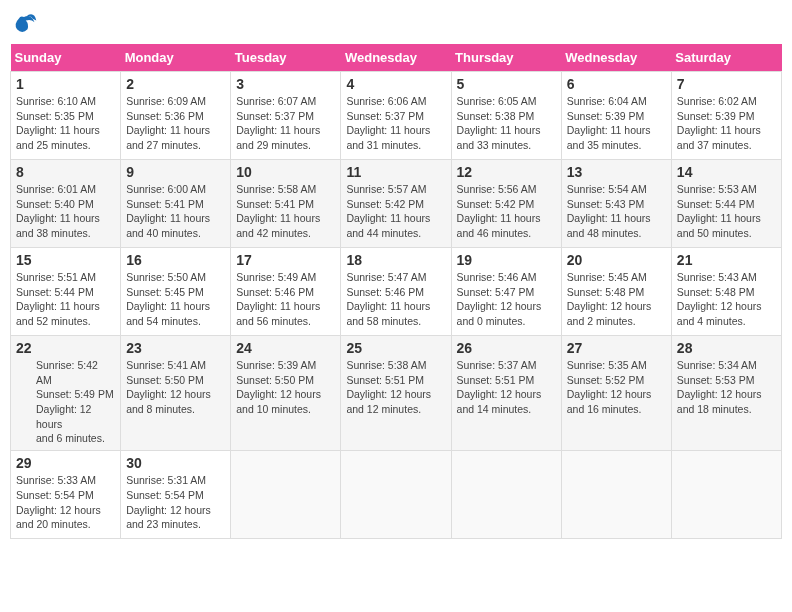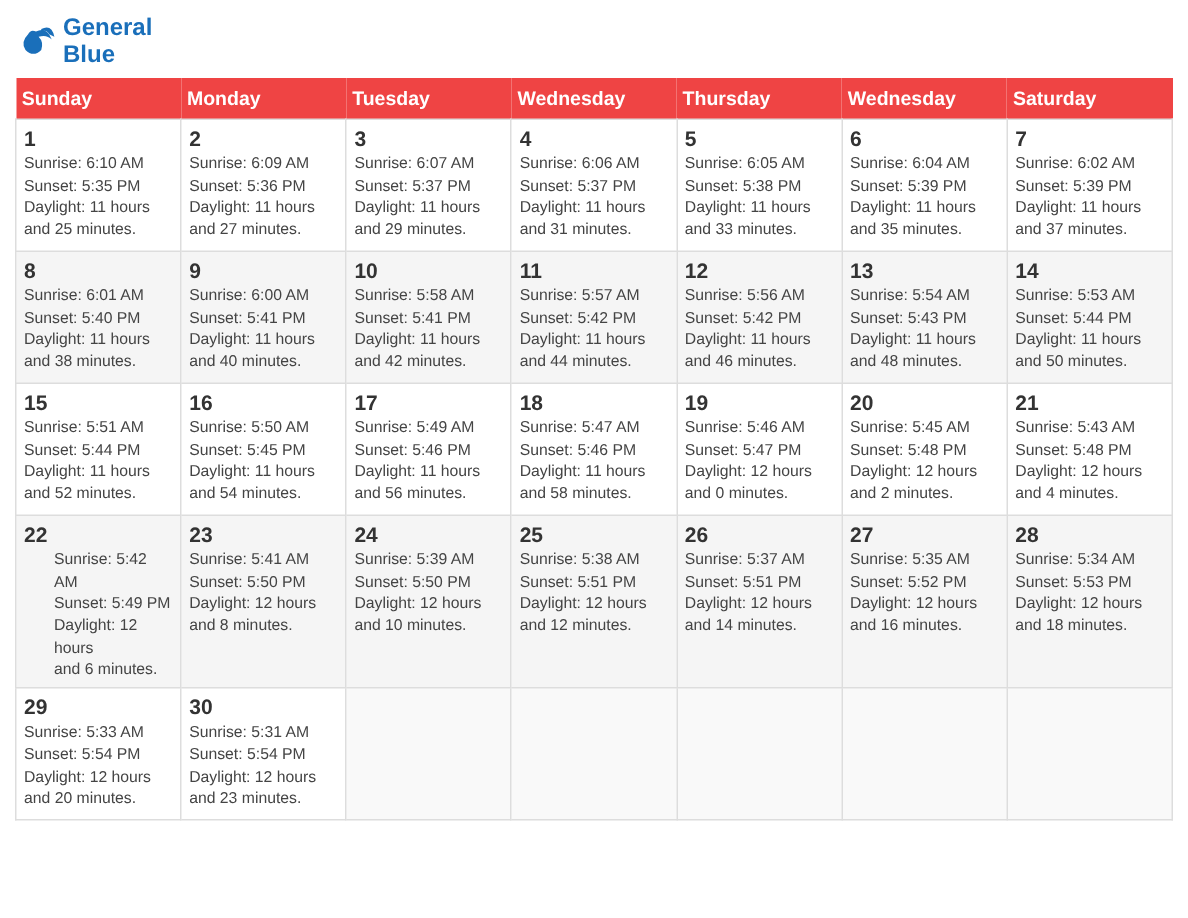--- a/index.html
+++ b/index.html
@@ -36,21 +36,21 @@
     .subtitle {
       font-size: 14px;
       color: #555;
     }
     table {
       width: 100%;
       border-collapse: collapse;
       font-size: 11px;
     }
     thead tr th {
-      background-color: #ef4444;
+      background-color: #ec4899;
       color: #fff;
       padding: 6px 4px;
       text-align: left;
       font-size: 13px;
       font-weight: bold;
     }
     tbody tr td {
       border: 1px solid #ddd;
       vertical-align: top;
       padding: 4px 5px;
@@ -80,24 +80,20 @@
 </head>
 <body>
 
 <div class="header">
   <div class="logo">
     <svg class="logo-icon" viewBox="0 0 32 32">
       <rect x="0" y="0" width="32" height="32" fill="white"></rect>
       <path d="M16 8 Q24 4 28 14 Q24 10 18 12 Q22 16 20 22 Q14 28 8 22 Q4 16 10 10 Q12 6 16 8Z" fill="#1a6fba"></path>
       <path d="M20 6 Q28 2 30 12 L26 10 Q24 6 20 8Z" fill="#1a6fba"></path>
     </svg>
-    <div>
-      <div style="font-size:16px;font-weight:bold;color:#1a6fba;">General</div>
-      <div style="font-size:16px;font-weight:bold;color:#1a6fba;">Blue</div>
-    </div>
   </div>
   <div class="title-area">
     <div class="month-title"></div>
     <div class="subtitle"></div>
   </div>
 </div>
 
 <table>
   <thead>
     <tr>

